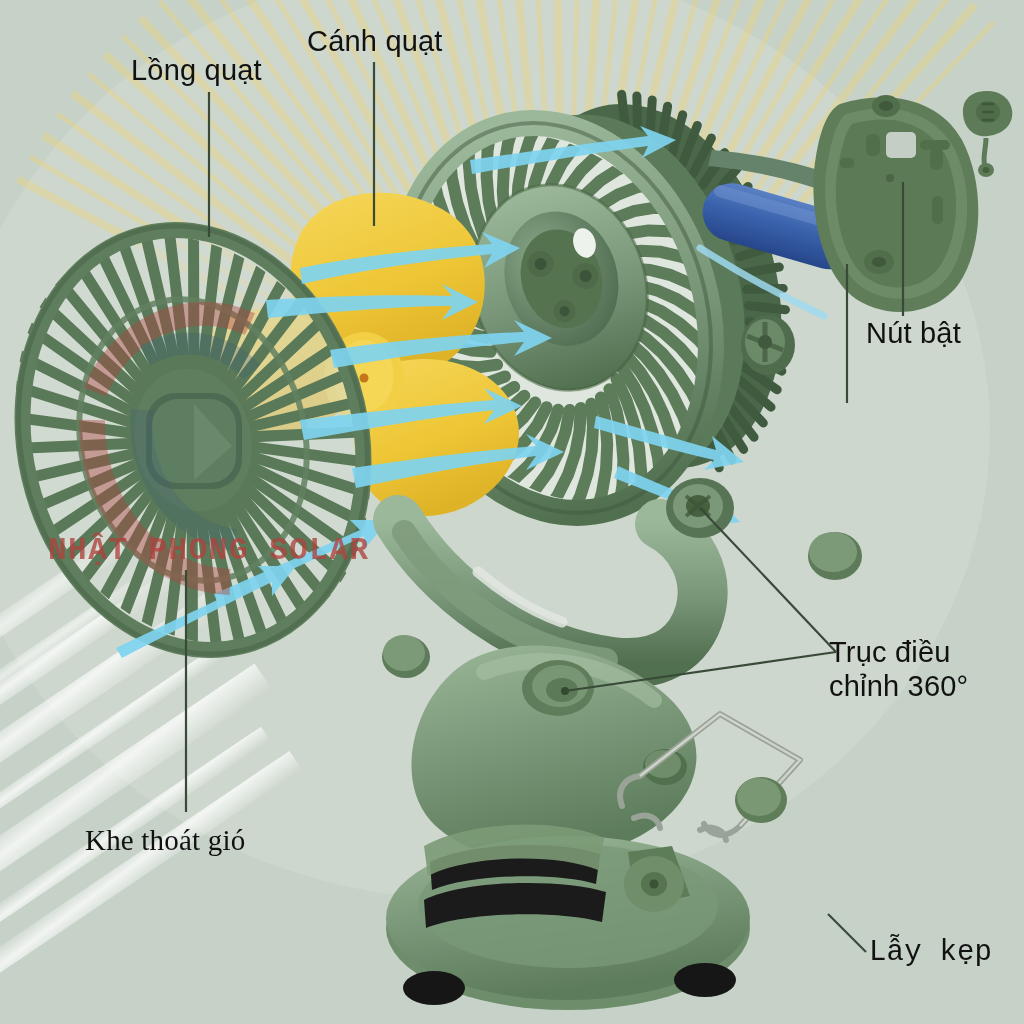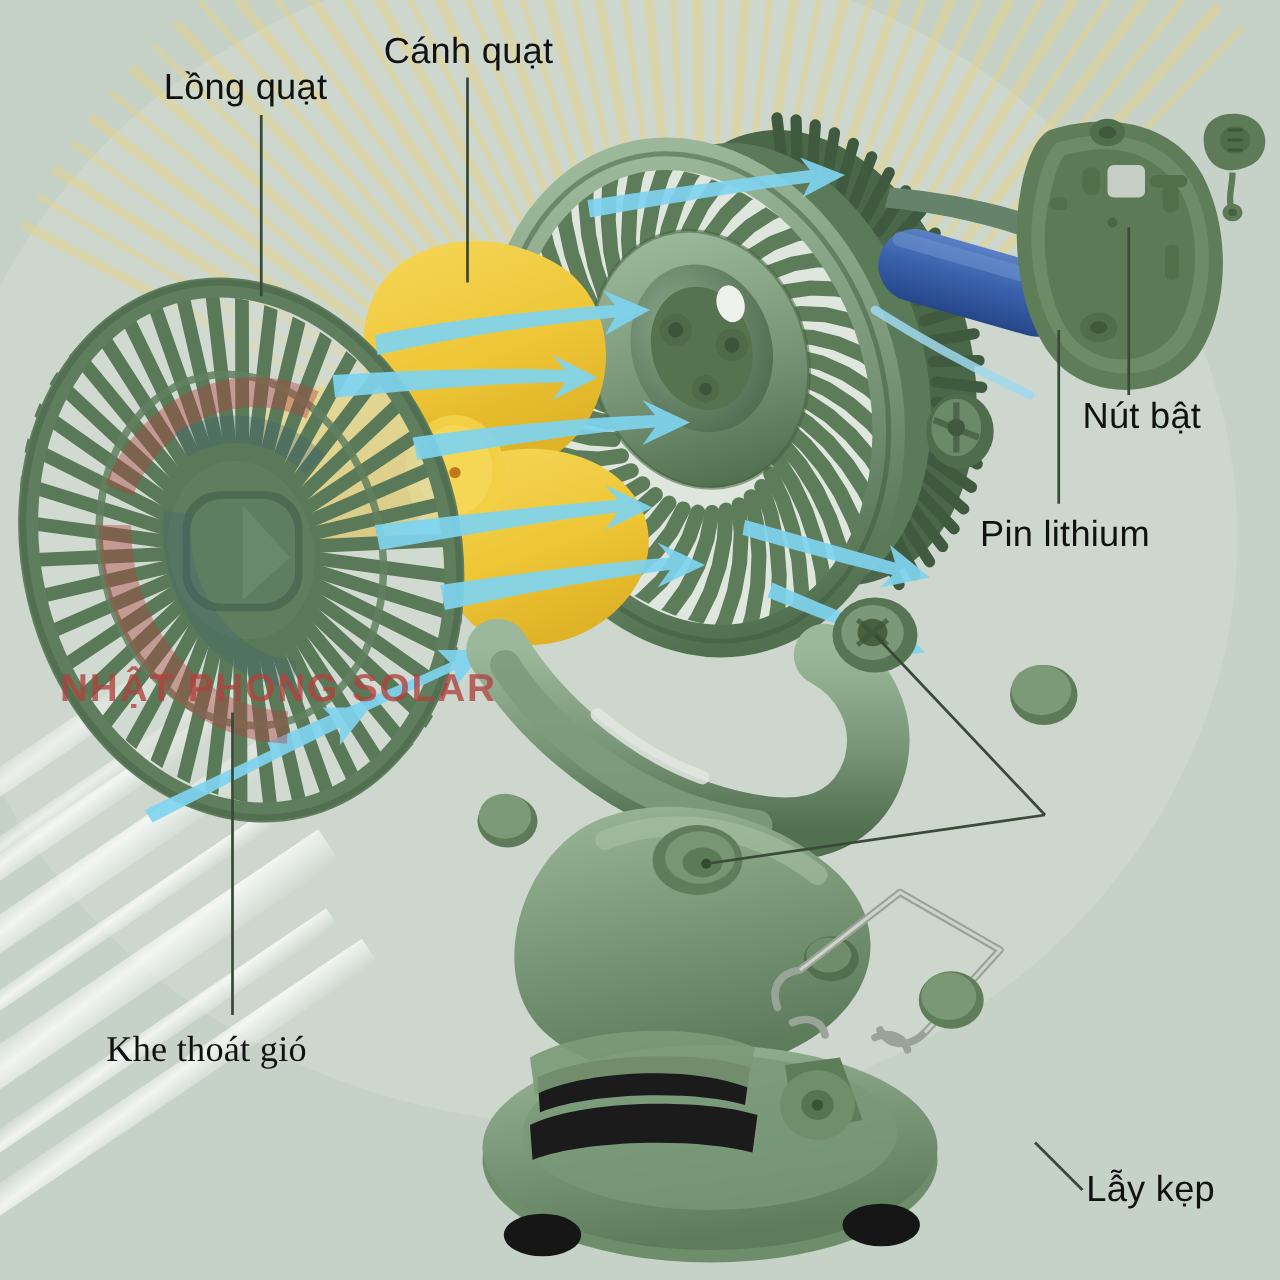--- a/index.html
+++ b/index.html
@@ -10,21 +10,21 @@
   }
   #stage{position:relative;width:1024px;height:1024px;overflow:hidden;background:#c6d1c7;}
   #art{position:absolute;left:0;top:0;width:1024px;height:1024px;}
   .lbl{
     position:absolute;color:#111;font-size:29px;line-height:1.16;
     white-space:pre;letter-spacing:.2px;
   }
   .lbl.two{white-space:normal;width:200px;}
   .wm-text{
     position:absolute;left:48px;top:533px;
-    font-family:Liberation Sans, sans-serif;
+    font-family:Liberation Mono, monospace;
     font-weight:700;font-size:31px;letter-spacing:1.5px;
     color:#b0423e;opacity:.78;
   }
 </style>
 </head>
 <body>
 
 <div id="stage">
 
   <svg id="art" viewBox="0 0 1024 1024">
@@ -470,17 +470,17 @@
       </g>
 
     </g>
   </svg>
 
   <div class="wm-text">NHẬT PHONG SOLAR</div>
 
   <div class="lbl" style="left:307px; top:25px;">Cánh quạt</div>
   <div class="lbl" style="left:131px; top:54px;">Lồng quạt</div>
   <div class="lbl" style="left:866px; top:317px;">Nút bật</div>
-  <div class="lbl" style="left:784px; top:412px;">Pin lithium</div>
+  <div class="lbl two" style="left:829px; top:636px; width:168px;">Trục điều chỉnh 360°</div>
   <div class="lbl" style="left:85px;  top:824px;font-family:Liberation Serif, serif;">Khe thoát gió</div>
-  <div class="lbl" style="left:869px; top:936px;">Lẫy kẹp</div>
+  <div class="lbl" style="left:869px; top:936px;font-family:Liberation Mono, monospace;">Lẫy kẹp</div>
 
 </div>
 
 </body></html>

